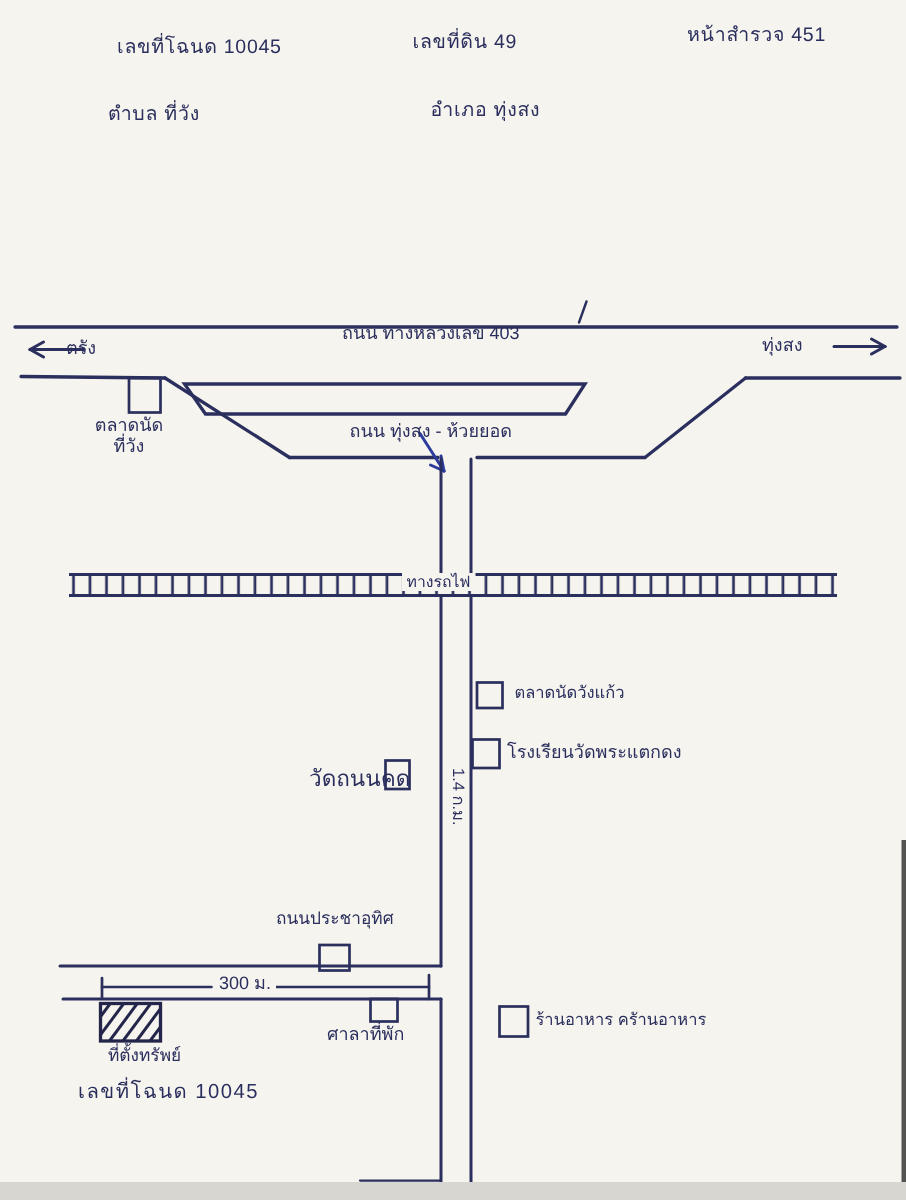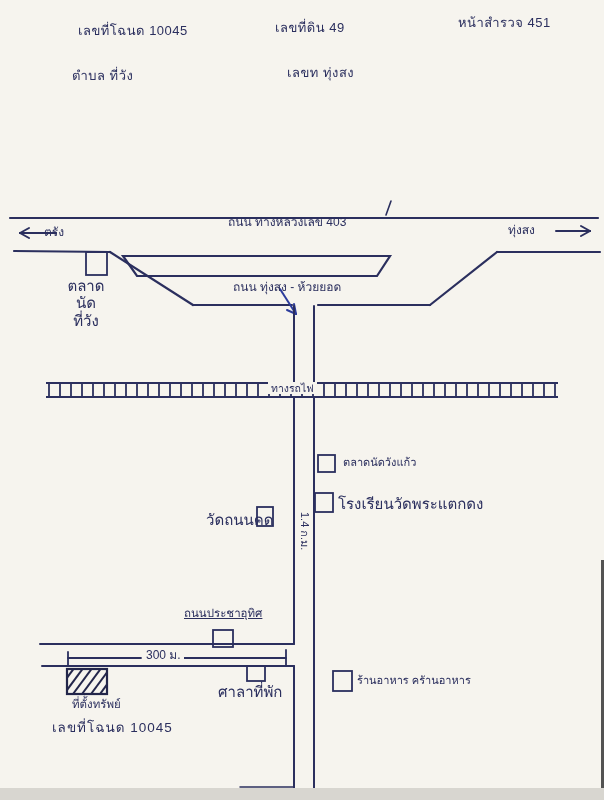--- a/index.html
+++ b/index.html
@@ -1,21 +1,21 @@
 <!DOCTYPE html>
 <html><head>
 <meta charset="utf-8">
 <style>
   html,body{margin:0;padding:0;background:#d8d6d0;}
   #page{position:relative;width:604px;height:788px;margin:0 auto;overflow:hidden;
         background:#f6f4ee;font-family:"Liberation Sans","DejaVu Sans",sans-serif;}
   #page svg{position:absolute;left:0;top:0;}
   .lbl{position:absolute;color:#2b2f5e;font-size:12px;line-height:1.15;white-space:nowrap;}
   .hdr{font-size:13px;letter-spacing:.5px;}
-  .small{font-size:15px;}
+  .small{font-size:12px;}
   .tiny{font-size:15px;}
   .center{text-align:center;white-space:pre-line;}
   .rail-lbl{background:#f6f4ee;padding:0 3px;font-size:10.5px;}
   .rot{transform:rotate(90deg);transform-origin:0 0;font-size:11px;}
   .deed-big{font-size:13.5px;letter-spacing:1px;}
   .shadow-bottom{position:absolute;left:0;top:793px;width:604px;height:7px;background:#6b6b6b;opacity:.55;}
   .shadow-right{position:absolute;left:601px;top:560px;width:3px;height:240px;background:#2a2a2a;opacity:.8;}
 </style>
 </head>
 <body>
@@ -114,36 +114,36 @@
           <path d="M100,694 L120,667"></path>
       </g>
       <rect x="67" y="669" width="40" height="25" fill="none" stroke="#23264a" stroke-width="2.2"></rect>
     </g>
   </svg>
 
   <div class="lbl hdr" style="left:78px;top:24px;">เลขที่โฉนด 10045</div>
   <div class="lbl hdr" style="left:275px;top:21px;">เลขที่ดิน 49</div>
   <div class="lbl hdr" style="left:458px;top:16px;">หน้าสำรวจ 451</div>
   <div class="lbl hdr" style="left:72px;top:69px;">ตำบล ที่วัง</div>
-  <div class="lbl hdr" style="left:287px;top:66px;">เลขท ทุ่งสง</div>
+  <div class="lbl hdr" style="left:287px;top:66px;">อำเภอ ทุ่งสง</div>
 
   <div class="lbl" style="left:44px;top:226px;">ตรัง</div>
   <div class="lbl" style="left:508px;top:224px;">ทุ่งสง</div>
   <div class="lbl" style="left:228px;top:216px;">ถนน ทางหลวงเลข 403</div>
   <div class="lbl" style="left:233px;top:281px;">ถนน ทุ่งสง - ห้วยยอด</div>
   <div class="lbl small center" style="left:58px;top:277px;width:56px;">ตลาดนัด
 ที่วัง</div>
   <div class="lbl rail-lbl" style="left:268px;top:382px;">ทางรถไฟ</div>
   <div class="lbl rot" style="left:311px;top:512px;">1.4 ก.ม.</div>
 
   <div class="lbl" style="left:343px;top:456px;font-size:11px;">ตลาดนัดวังแก้ว</div>
   <div class="lbl small" style="left:338px;top:495px;text-align:center;">โรงเรียนวัดพระแตกดง</div>
   <div class="lbl tiny" style="left:206px;top:511px;">วัดถนนคด</div>
 
-  <div class="lbl" style="left:184px;top:607px;font-size:11.5px;text-decoration:underline;">ถนนประชาอุทิศ</div>
+  <div class="lbl" style="left:184px;top:607px;font-size:11.5px;">ถนนประชาอุทิศ</div>
   <div class="lbl" style="left:143px;top:649px;background:#f6f4ee;padding:0 3px;">300 ม.</div>
 
   <div class="lbl small" style="left:218px;top:683px;">ศาลาที่พัก</div>
   <div class="lbl" style="left:357px;top:674px;font-size:11px;">ร้านอาหาร ครัานอาหาร</div>
 
   <div class="lbl" style="left:72px;top:698px;font-size:11.5px;">ที่ตั้งทรัพย์</div>
   <div class="lbl deed-big" style="left:52px;top:720px;">เลขที่โฉนด 10045</div>
 
   <div class="shadow-bottom"></div>
   <div class="shadow-right"></div>

